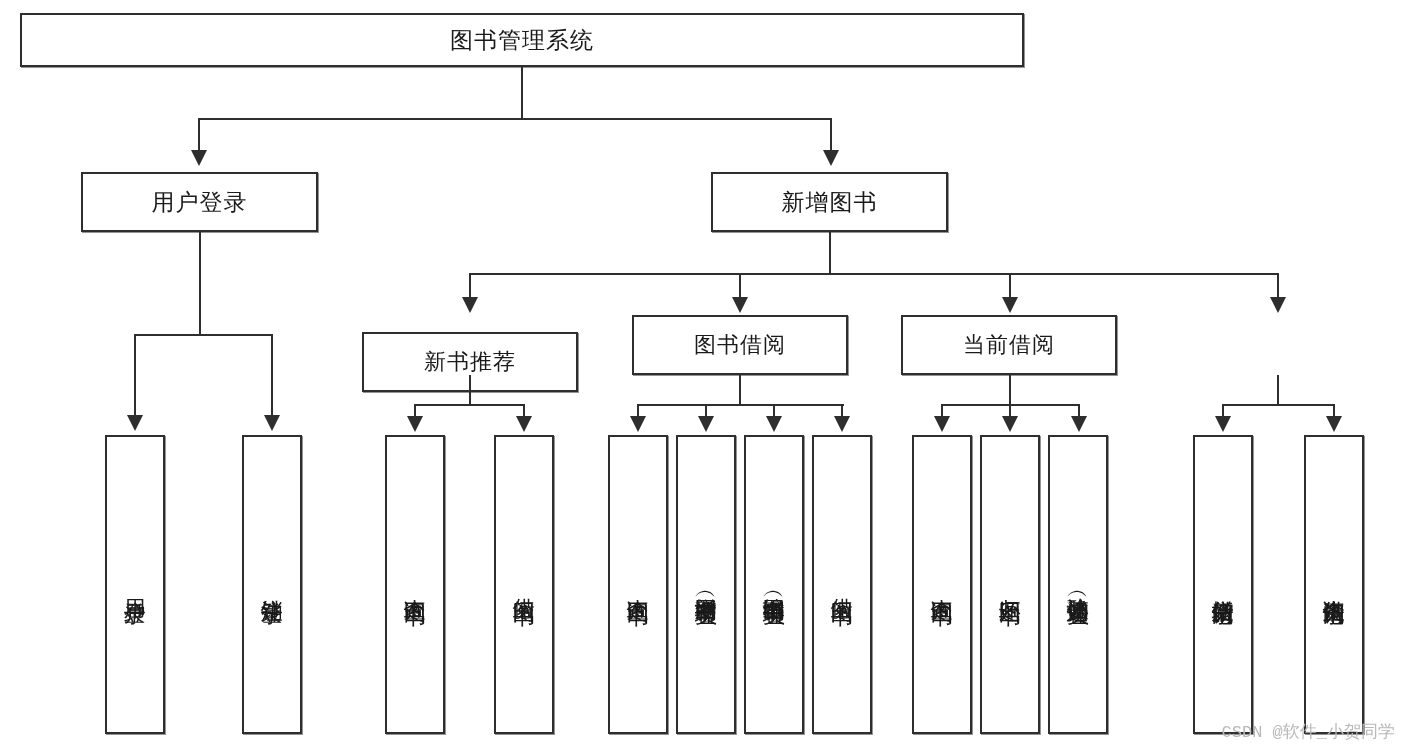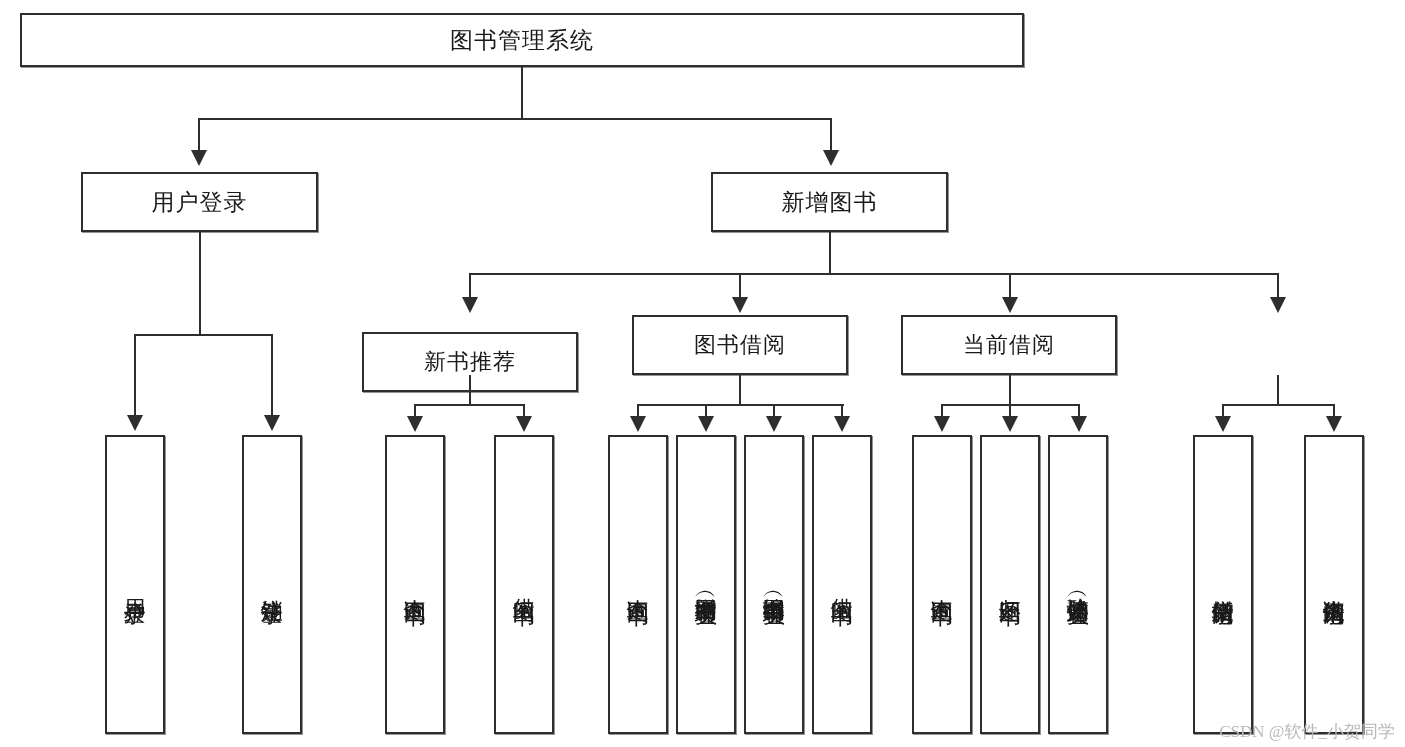--- a/index.html
+++ b/index.html
@@ -86,21 +86,21 @@
   }
 
   
   #watermark {
     position: absolute;
     right: 10px;
     bottom: 4px;
     font-size: 17px;
     color: #b9b9b9;
     white-space: nowrap;
-    font-family: Liberation Serif, serif;
+    font-family: Liberation Mono, monospace;
     pointer-events: none;
   }
 </style>
 </head>
 <body>
 
 <div id="canvas">
 
   <div class="node node-root node-h" style="left:20px; top:13px; width:1004px; height:54px;">图书管理系统</div>
 

